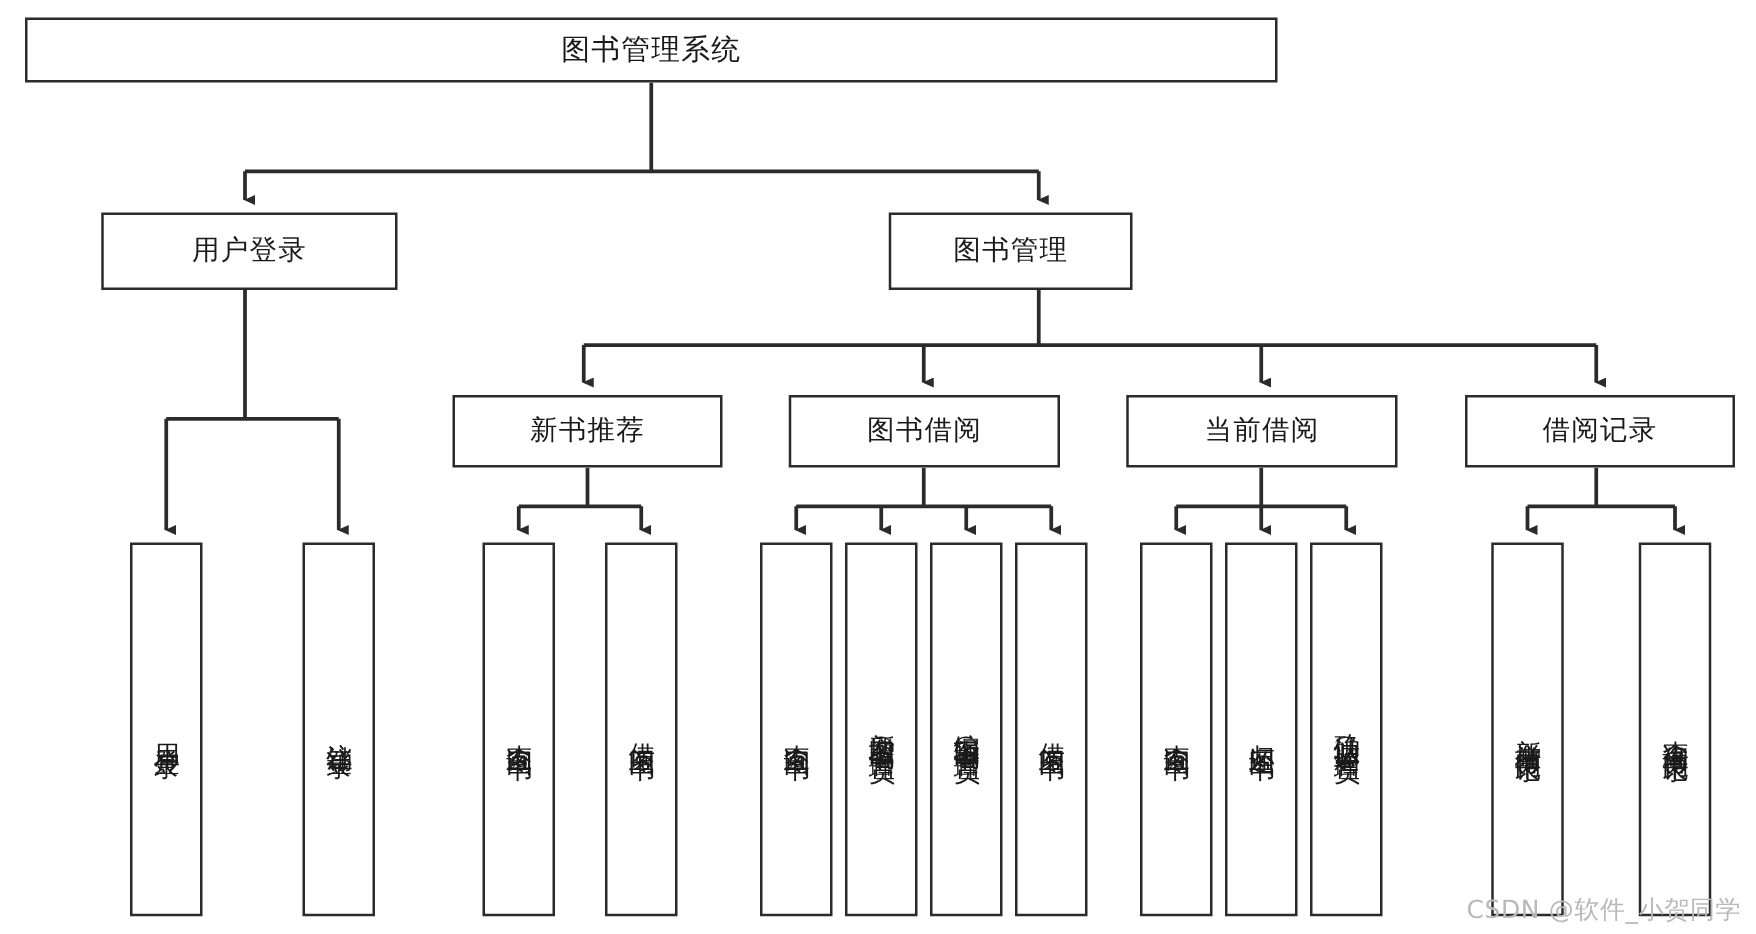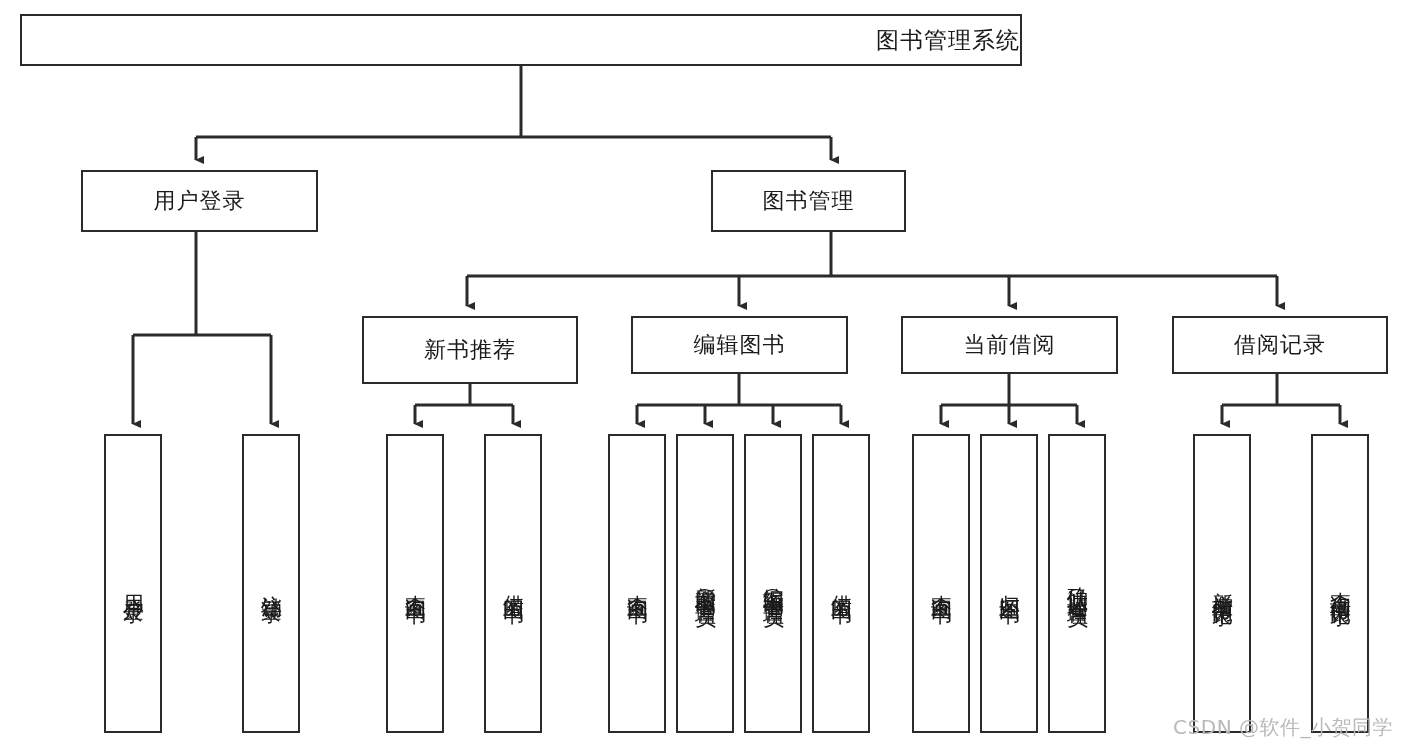--- a/index.html
+++ b/index.html
@@ -123,36 +123,36 @@
       <path d="M1009,405 L1009,424" marker-end="url(#arrowhead)"></path>
       <path d="M1077,405 L1077,424" marker-end="url(#arrowhead)"></path>
 
       <path d="M1277,374 L1277,405"></path>
       <path d="M1222,405 L1340,405"></path>
       <path d="M1222,405 L1222,424" marker-end="url(#arrowhead)"></path>
       <path d="M1340,405 L1340,424" marker-end="url(#arrowhead)"></path>
     </g>
   </svg>
 
-  <div class="node h root" style="left:20px; top:14px; width:1002px; height:52px;justify-content:flex-end;">
+  <div class="node h root" style="left:20px; top:14px; width:1002px; height:52px;">
     <span class="node-label">图书管理系统</span>
   </div>
 
   <div class="node h" style="left:81px; top:170px; width:237px; height:62px;">
     <span class="node-label">用户登录</span>
   </div>
   <div class="node h" style="left:711px; top:170px; width:195px; height:62px;">
     <span class="node-label">图书管理</span>
   </div>
 
-  <div class="node h" style="left:362px; top:316px; width:216px; height:68px;">
+  <div class="node h" style="left:362px; top:316px; width:216px; height:58px;">
     <span class="node-label">新书推荐</span>
   </div>
   <div class="node h" style="left:631px; top:316px; width:217px; height:58px;">
-    <span class="node-label">编辑图书</span>
+    <span class="node-label">图书借阅</span>
   </div>
   <div class="node h" style="left:901px; top:316px; width:217px; height:58px;">
     <span class="node-label">当前借阅</span>
   </div>
   <div class="node h" style="left:1172px; top:316px; width:216px; height:58px;">
     <span class="node-label">借阅记录</span>
   </div>
 
   <div class="node v" style="left:104px; top:434px; width:58px; height:299px;">
     <span class="node-label">用户登录</span>

